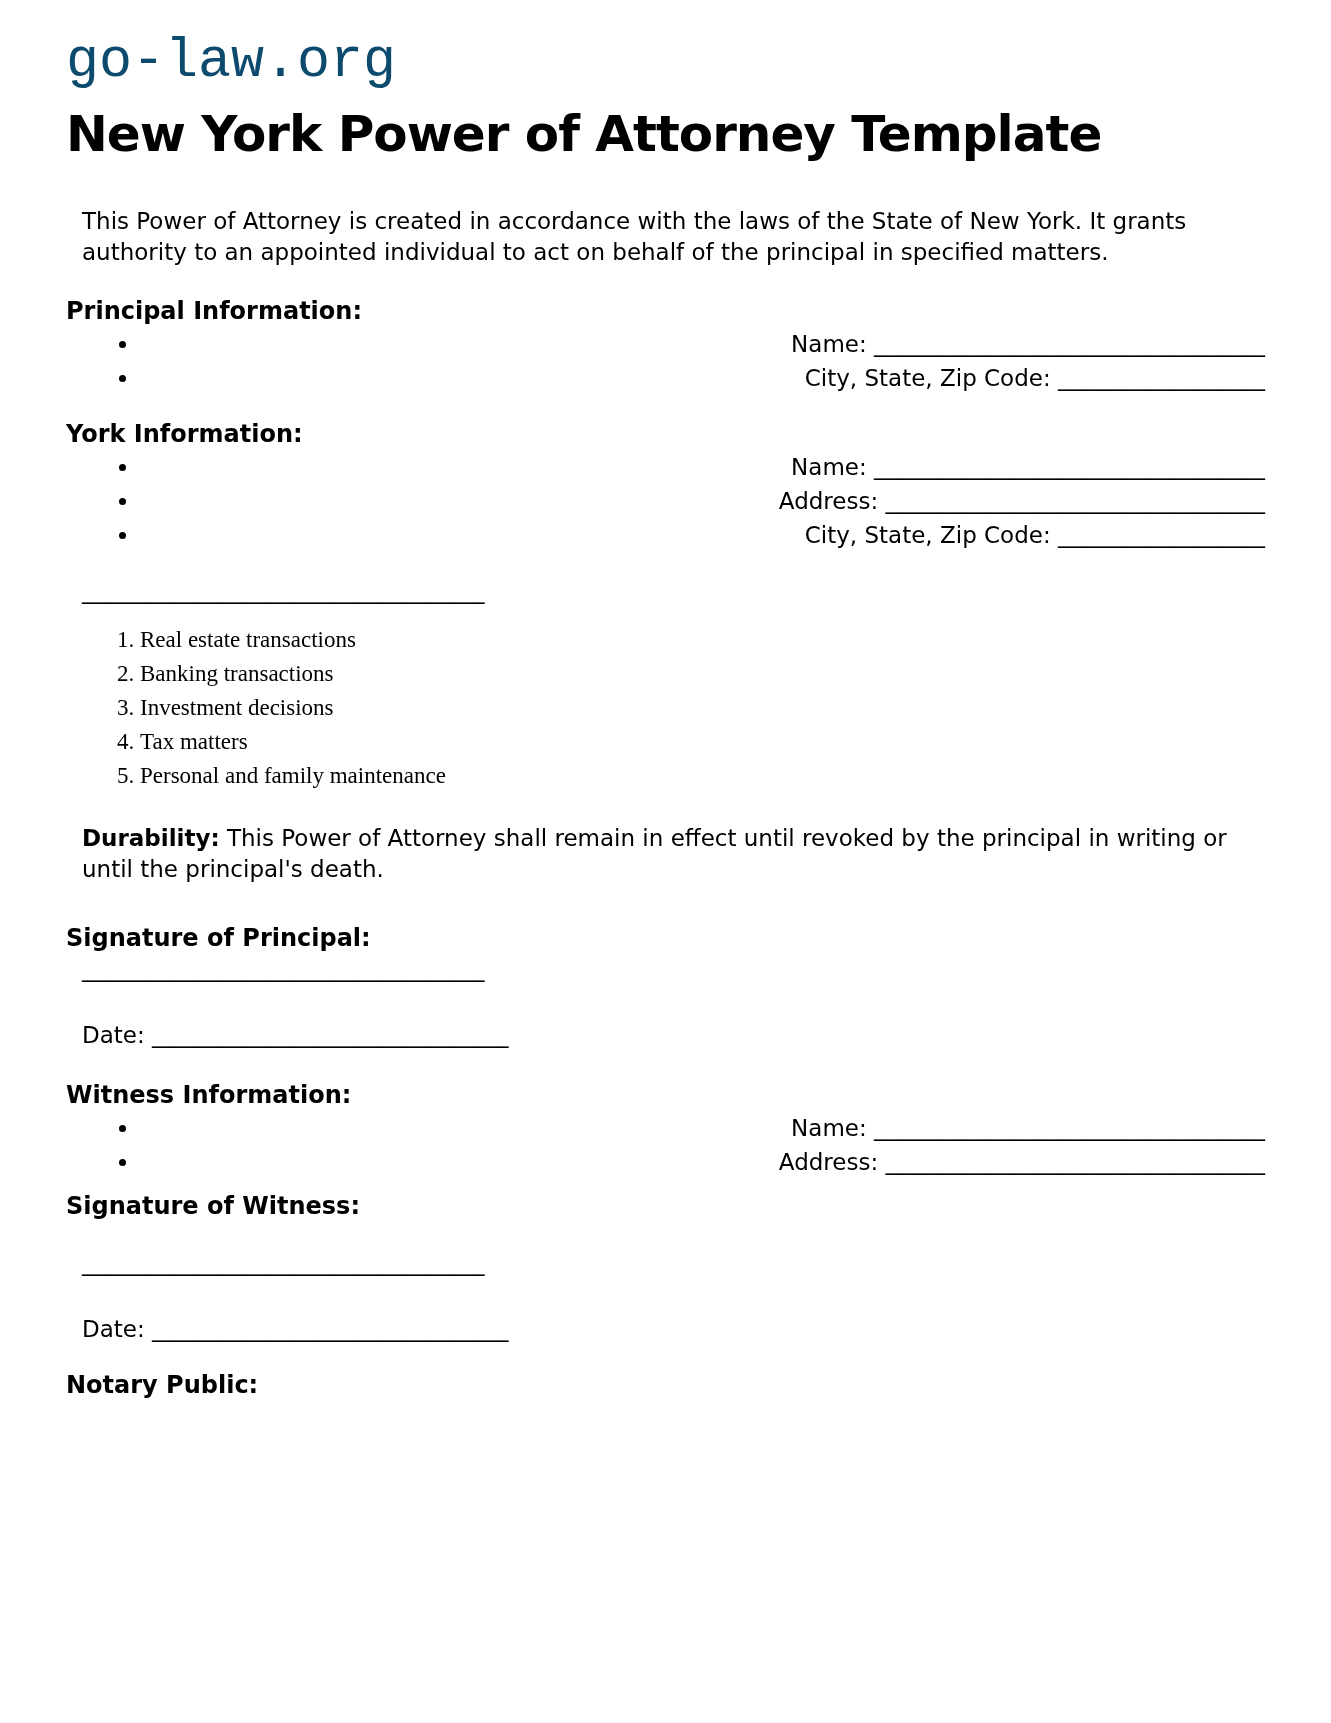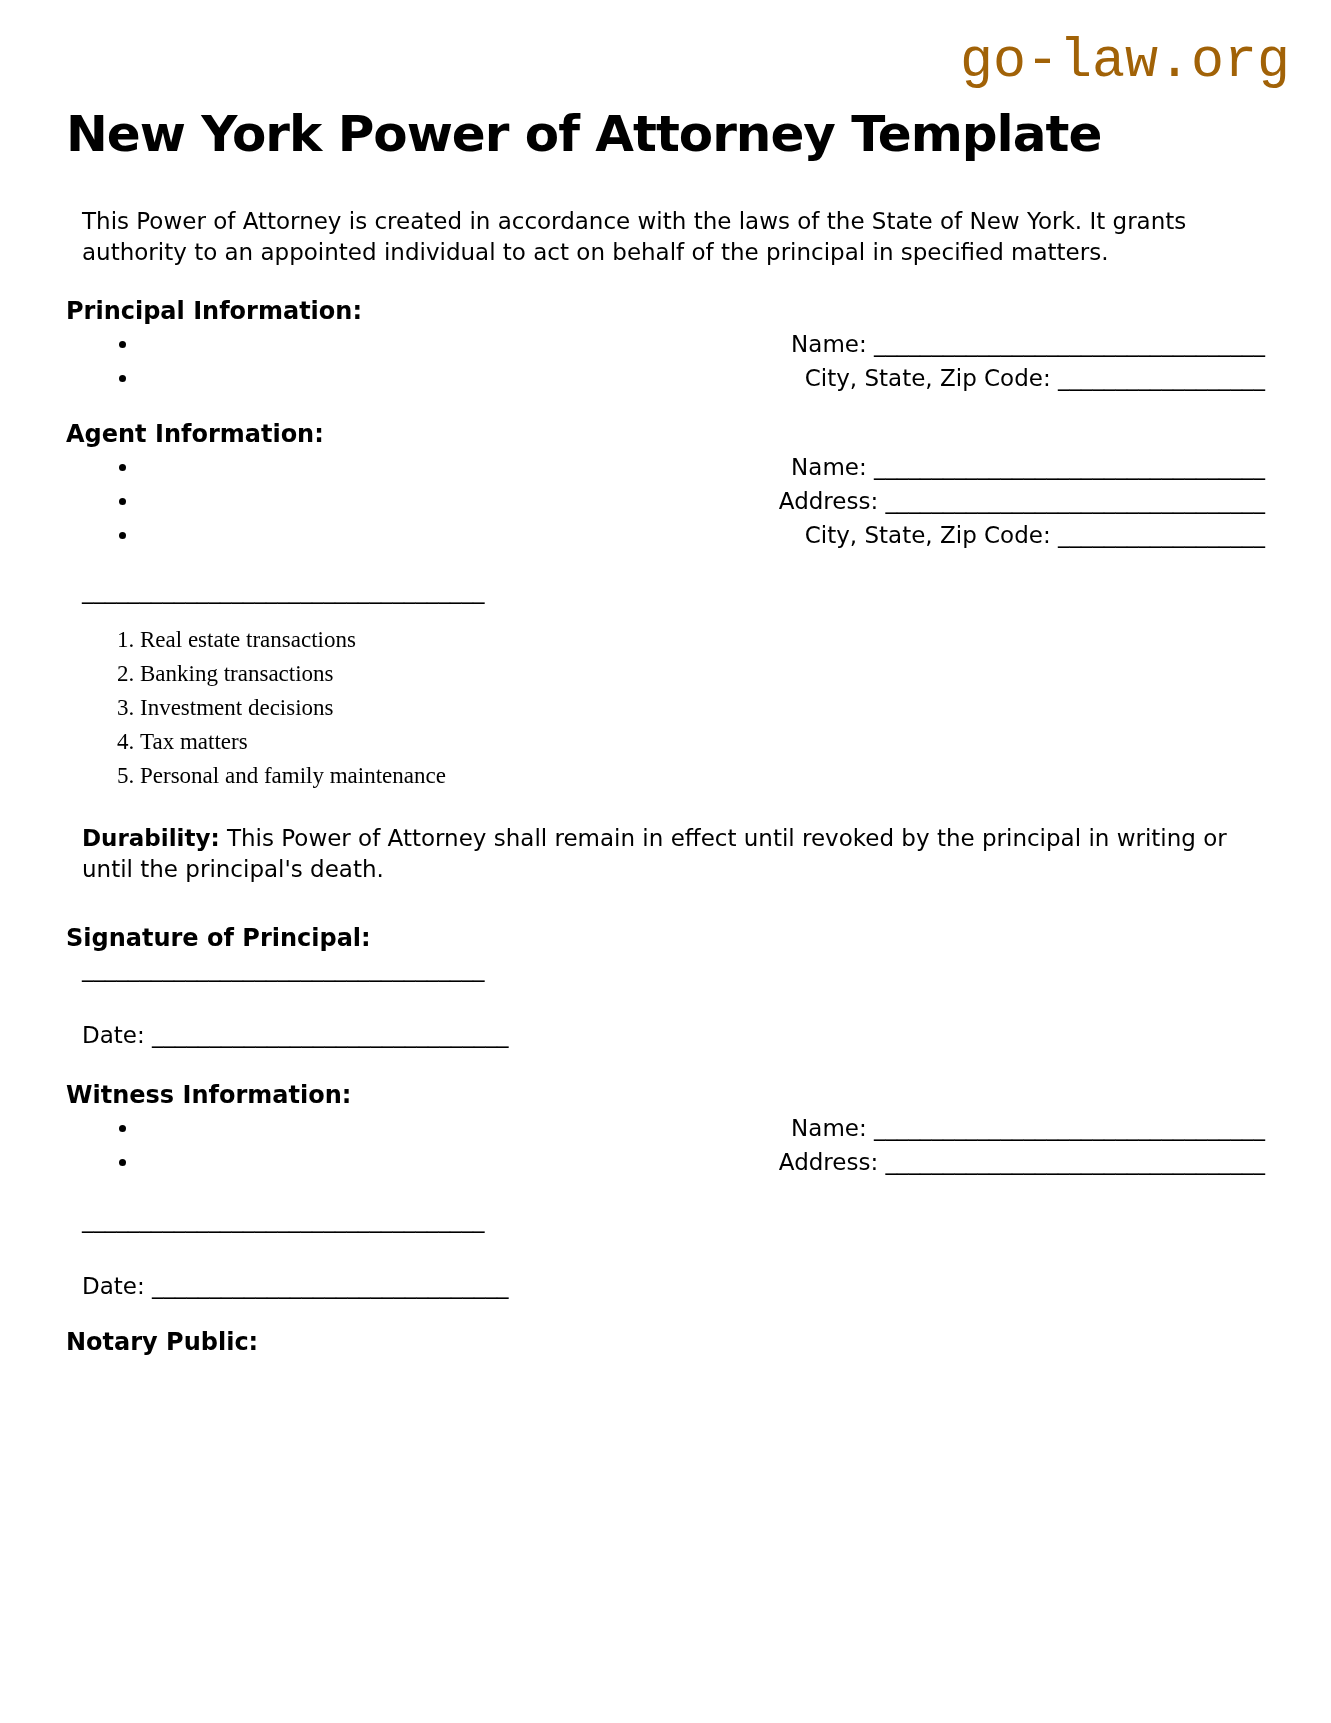--- a/index.html
+++ b/index.html
@@ -12,24 +12,24 @@
     background:#ffffff;
     padding:34px 66px 0 66px;
     font-family:"DejaVu Sans", sans-serif;
     color:#000;
     overflow:hidden;
   }
   .logo{
     font-family:"Liberation Mono","DejaVu Sans Mono",monospace;
     font-size:55px;
     line-height:56px;
-    text-align:right;
+    text-align:left;
     margin-right:-25px;
     white-space:nowrap;
-    color:#a16207;
+    color:#0c4a6e;
   }
   .title{
     font-size:50px;
     line-height:56px;
     font-weight:bold;
     letter-spacing:-1px;
     margin:16px 0 0 0;
   }
   .body-text{
     font-size:23px;
@@ -94,21 +94,21 @@
     <li>
       <span>Name:</span>
       <span class="blank">__________________________________</span>
     </li>
     <li>
       <span>City, State, Zip Code:</span>
       <span class="blank">__________________</span>
     </li>
   </ul>
 
-  <h2 class="sec-heading mt-h-agent">Agent Information:</h2>
+  <h2 class="sec-heading mt-h-agent">York Information:</h2>
   <ul class="fields mt-list">
     <li>
       <span>Name:</span>
       <span class="blank">__________________________________</span>
     </li>
     <li>
       <span>Address:</span>
       <span class="blank">_________________________________</span>
     </li>
     <li>
@@ -144,20 +144,21 @@
     <li>
       <span>Name:</span>
       <span class="blank">__________________________________</span>
     </li>
     <li>
       <span>Address:</span>
       <span class="blank">_________________________________</span>
     </li>
   </ul>
 
+  <h3 class="sec-heading mt-h-sigw">Signature of Witness:</h3>
   <p class="body-text blank mt-blank3">___________________________________</p>
   <p class="body-text mt-date2">
     <span>Date:</span>
     <span class="blank">_______________________________</span>
   </p>
 
   <h3 class="sec-heading mt-h-notary">Notary Public:</h3>
 
 </div>
 

